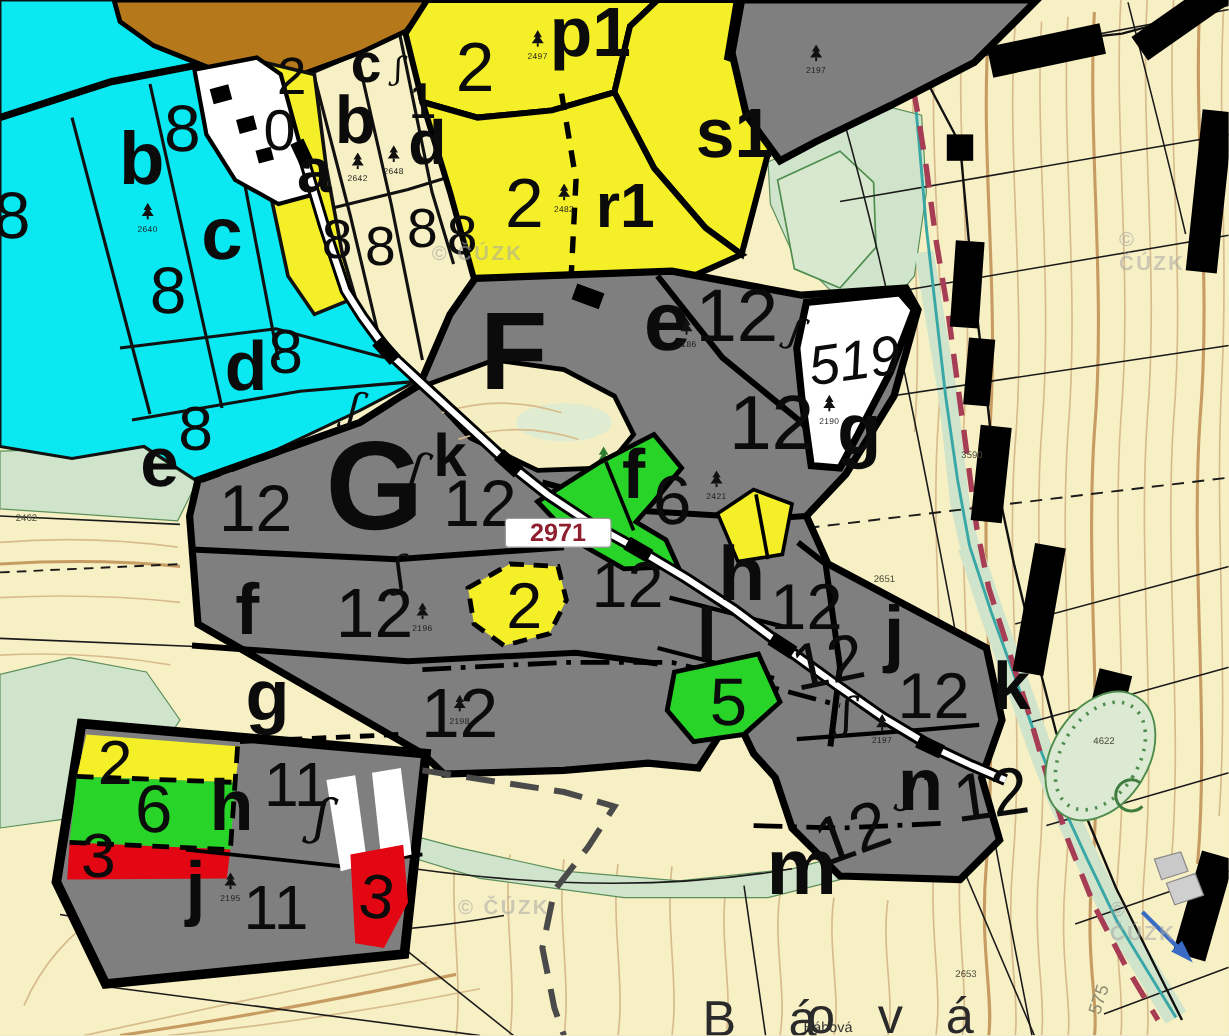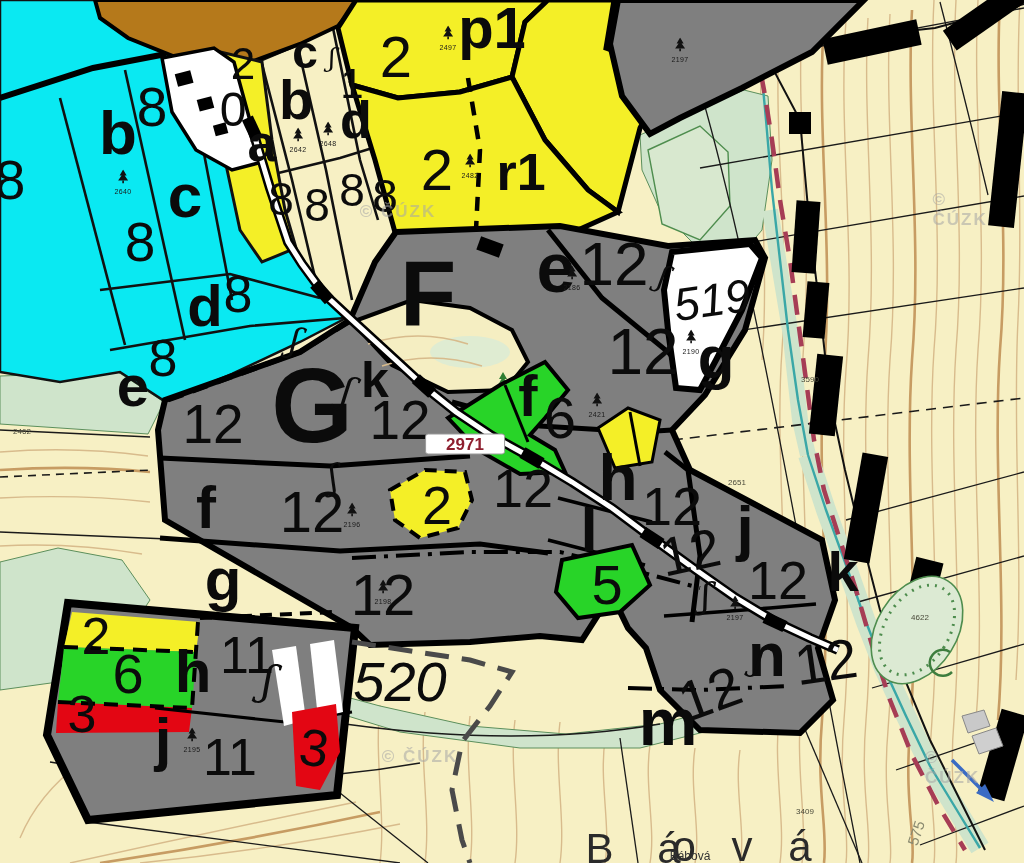--- a/index.html
+++ b/index.html
@@ -247,20 +247,21 @@
       <span class="ml" style="left: 305px; top: 52px; font-size: 46px; font-weight: 700; transform: translate(-50%, -50%);">c</span>
       <span class="ml" style="left: 296px; top: 100px; font-size: 56px; font-weight: 700; transform: translate(-50%, -50%);">b</span>
       <span class="ml" style="left: 352px; top: 84px; font-size: 42px; transform: translate(-50%, -50%);">1</span>
       <span class="ml" style="left: 356px; top: 120px; font-size: 52px; font-weight: 700; transform: translate(-50%, -50%);">d</span>
       <span class="ml" style="left: 281px; top: 199px; font-size: 46px; transform: translate(-50%, -50%);">8</span>
       <span class="ml" style="left: 317px; top: 205px; font-size: 46px; transform: translate(-50%, -50%);">8</span>
       <span class="ml" style="left: 352px; top: 190px; font-size: 46px; transform: translate(-50%, -50%);">8</span>
       <span class="ml" style="left: 385px; top: 196px; font-size: 46px; transform: translate(-50%, -50%);">8</span>
       <span class="ml" style="left: 396px; top: 57px; font-size: 58px; transform: translate(-50%, -50%);">2</span>
       <span class="ml" style="left: 492px; top: 28px; font-size: 58px; font-weight: 700; transform: translate(-50%, -50%);">p1</span>
+      <span class="ml" style="left: 612px; top: 112px; font-size: 58px; font-weight: 700; transform: translate(-50%, -50%);">s1</span>
       <span class="ml" style="left: 437px; top: 170px; font-size: 58px; transform: translate(-50%, -50%);">2</span>
       <span class="ml" style="left: 521px; top: 172px; font-size: 52px; font-weight: 700; transform: translate(-50%, -50%);">r1</span>
       <span class="ml" style="left: 428px; top: 293px; font-size: 92px; font-weight: 700; transform: translate(-50%, -50%);">F</span>
       <span class="ml" style="left: 556px; top: 268px; font-size: 70px; font-weight: 700; transform: translate(-50%, -50%);">e</span>
       <span class="ml" style="left: 614px; top: 264px; font-size: 62px; transform: translate(-50%, -50%);">12</span>
       <span class="ml" style="left: 643px; top: 352px; font-size: 64px; transform: translate(-50%, -50%);">12</span>
       <span class="ml" style="left: 712px; top: 300px; font-size: 46px; font-style: italic; transform: translate(-50%, -50%) rotate(-8deg);">519</span>
       <span class="ml" style="left: 716px; top: 358px; font-size: 60px; font-weight: 700; transform: translate(-50%, -50%);">g</span>
       <span class="ml" style="left: 312px; top: 405px; font-size: 105px; font-weight: 700; transform: translate(-50%, -50%);">G</span>
       <span class="ml" style="left: 375px; top: 380px; font-size: 50px; font-weight: 700; transform: translate(-50%, -50%);">k</span>
@@ -287,22 +288,21 @@
       <span class="ml" style="left: 710px; top: 694px; font-size: 56px; transform: translate(-50%, -50%) rotate(-20deg);">12</span>
       <span class="ml" style="left: 668px; top: 722px; font-size: 66px; font-weight: 700; transform: translate(-50%, -50%);">m</span>
       <span class="ml" style="left: 96px; top: 636px; font-size: 52px; transform: translate(-50%, -50%);">2</span>
       <span class="ml" style="left: 128px; top: 674px; font-size: 56px; transform: translate(-50%, -50%);">6</span>
       <span class="ml" style="left: 82px; top: 714px; font-size: 52px; transform: translate(-50%, -50%);">3</span>
       <span class="ml" style="left: 193px; top: 672px; font-size: 60px; font-weight: 700; transform: translate(-50%, -50%);">h</span>
       <span class="ml" style="left: 247px; top: 655px; font-size: 52px; transform: translate(-50%, -50%);">11</span>
       <span class="ml" style="left: 163px; top: 740px; font-size: 60px; font-weight: 700; transform: translate(-50%, -50%);">j</span>
       <span class="ml" style="left: 230px; top: 757px; font-size: 52px; transform: translate(-50%, -50%);">11</span>
       <span class="ml" style="left: 314px; top: 748px; font-size: 52px; transform: translate(-50%, -50%) rotate(8deg);">3</span>
-      <span class="ml" style="left: 400px; top: 682px; font-size: 56px; font-style: italic; transform: translate(-50%, -50%);">520</span>
-      <span class="ml" style="left: 465px; top: 444px; font-size: 17px; font-weight: 700; color: rgb(142, 31, 47); transform: translate(-50%, -50%); background: rgb(255, 255, 255); padding: 1px 20px; border: 1px solid rgb(153, 153, 153); border-radius: 3px;">2971</span>
+      <span class="ml" style="left: 465px; top: 444px; font-size: 21px; font-weight: 700; color: rgb(142, 31, 47); transform: translate(-50%, -50%); background: rgb(255, 255, 255); padding: 1px 20px; border: 1px solid rgb(153, 153, 153); border-radius: 3px;">2971</span>
       <span class="ml" style="left: 641px; top: 849px; font-size: 42px; color: rgb(42, 42, 42); letter-spacing: 16px; transform: translate(-50%, -50%);">B á</span>
       <span class="ml" style="left: 748px; top: 847px; font-size: 42px; color: rgb(42, 42, 42); letter-spacing: 12px; transform: translate(-50%, -50%);">o v á</span>
       <span class="ml" style="left: 690px; top: 856px; font-size: 12px; color: rgb(51, 51, 51); transform: translate(-50%, -50%);">Bábová</span>
       <span class="ml" style="left: 916px; top: 833px; font-size: 15px; color: rgb(138, 138, 112); transform: translate(-50%, -50%) rotate(-72deg);">575</span>
       <span class="ml" style="left: 347px; top: 391px; font-size: 38px; font-family: &quot;DejaVu Serif&quot;, serif; font-style: italic; transform: translate(-50%, -50%) rotate(15deg);">ʃ</span>
       <span class="ml" style="left: 333px; top: 477px; font-size: 34px; font-family: &quot;DejaVu Serif&quot;, serif; font-style: italic; transform: translate(-50%, -50%) rotate(-10deg);">ʃ</span>
       <span class="ml" style="left: 295px; top: 340px; font-size: 34px; font-family: &quot;DejaVu Serif&quot;, serif; font-style: italic; transform: translate(-50%, -50%) rotate(12deg);">ʃ</span>
       <span class="ml" style="left: 268px; top: 681px; font-size: 42px; font-family: &quot;DejaVu Serif&quot;, serif; font-style: italic; transform: translate(-50%, -50%) rotate(8deg);">ʃ</span>
       <span class="ml" style="left: 663px; top: 277px; font-size: 30px; font-family: &quot;DejaVu Serif&quot;, serif; font-style: italic; transform: translate(-50%, -50%) rotate(18deg);">ʃ</span>
       <span class="ml" style="left: 706px; top: 596px; font-size: 36px; font-family: &quot;DejaVu Serif&quot;, serif; font-style: italic; transform: translate(-50%, -50%);">ʃ</span>
@@ -357,19 +357,19 @@
           <rect x="5.7" y="11" width="1.6" height="3" fill="#111"></rect>
         </svg><div class="num">2197</div></span>
       <span class="tree" style="left: 192px; top: 740px;"><svg width="13" height="14" viewBox="0 0 13 14">
           <path d="M6.5,0 L10,6 L8,6 L11.5,11 L1.5,11 L5,6 L3,6 Z" fill="#111"></path>
           <rect x="5.7" y="11" width="1.6" height="3" fill="#111"></rect>
         </svg><div class="num">2195</div></span>
       <span class="tiny" style="left: 22px; top: 432px;">2462</span>
       <span class="tiny" style="left: 737px; top: 483px;">2651</span>
       <span class="tiny" style="left: 810px; top: 380px;">3590</span>
       <span class="tiny" style="left: 920px; top: 618px;">4622</span>
-      <span class="tiny" style="left: 805px; top: 812px;">3409</span>
+      <span class="tiny" style="left: 805px; top: 812px;">2653</span>
       <span class="wm" style="left: 398px; top: 212px;">© ČÚZK</span>
       <span class="wm" style="left: 963px; top: 210px;">© ČÚZK</span>
       <span class="wm" style="left: 420px; top: 757px;">© ČÚZK</span>
       <span class="wm" style="left: 958px; top: 768px;">© ČÚZK</span>
     </div>
 </div>
 
 </body></html>

